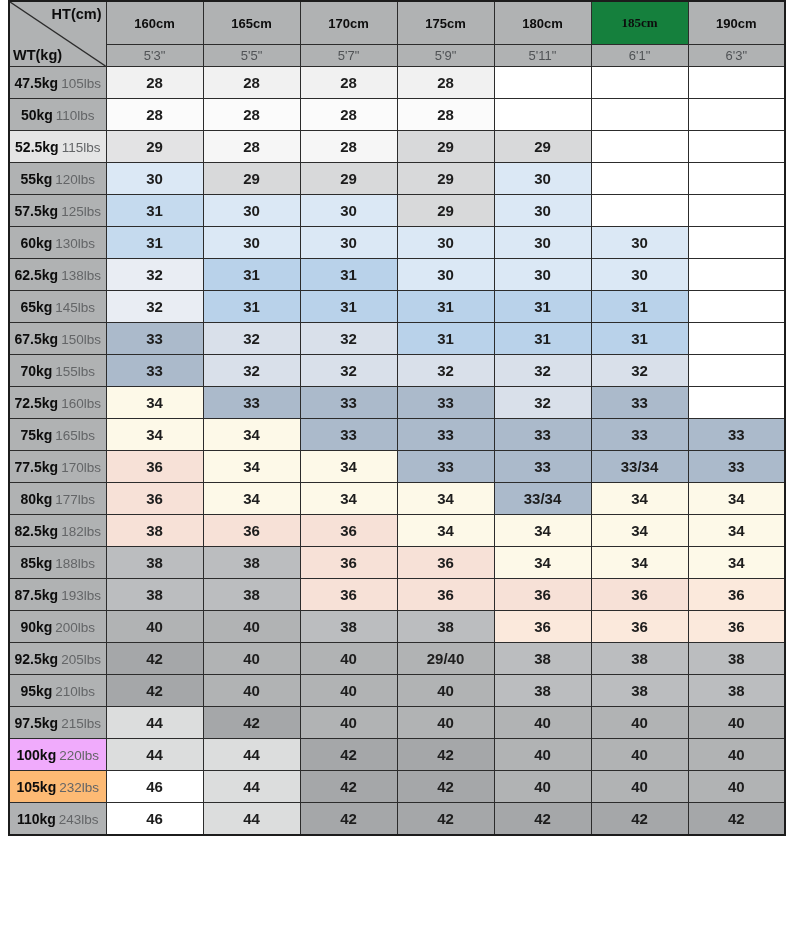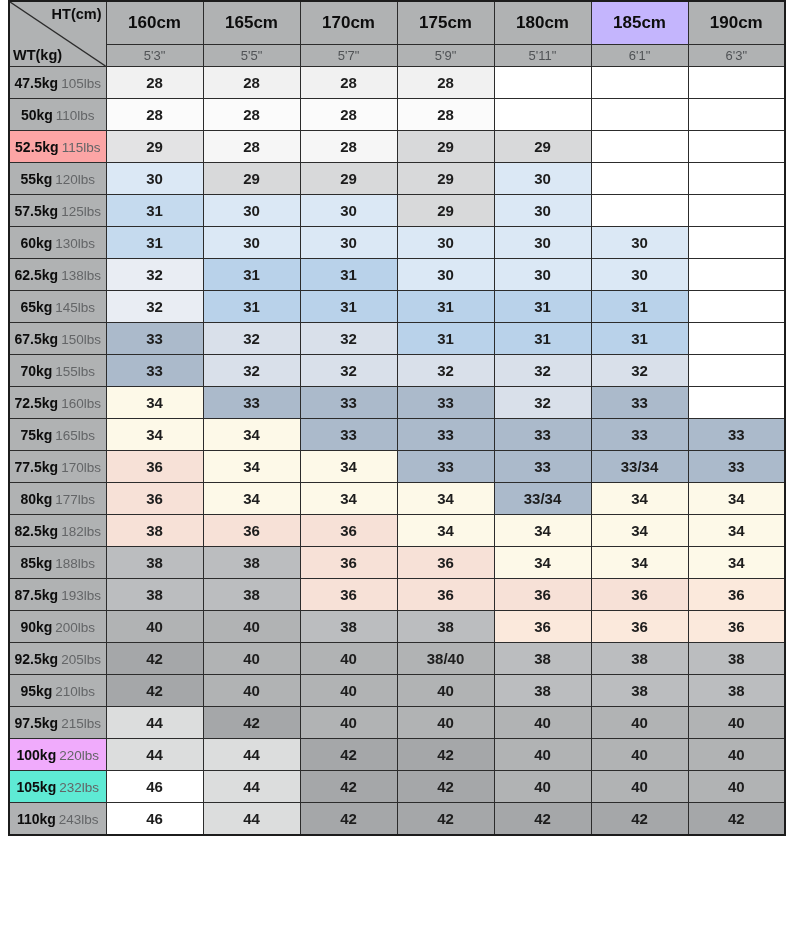--- a/index.html
+++ b/index.html
@@ -1,21 +1,21 @@
 <!DOCTYPE html>
 <html><head>
 <meta charset="utf-8">
 <style>
   html,body{margin:0;padding:0;background:#ffffff;}
   body{width:790px;height:945px;font-family:"Liberation Sans",sans-serif;overflow:hidden;}
   .page-title{text-align:center;font-size:31px;font-weight:bold;color:#000;margin:6px 0 5px 0;letter-spacing:0px;}
   .disclaimer{color:#c5453e;font-size:15.5px;line-height:21.5px;margin:0 6px 9px 10px;}
   table.size-table{border-collapse:collapse;margin-left:8px;table-layout:fixed;width:778px;border:2px solid #1c1c1c;}
   table.size-table td{border:1px solid #2c2c2c;text-align:center;vertical-align:middle;padding:0;overflow:hidden;white-space:nowrap;}
-  td.hcell{height:42px;font-size:17px;font-weight:bold;color:#0d0d0d;}
+  td.hcell{height:42px;font-size:13px;font-weight:bold;color:#0d0d0d;}
   td.fcell{height:21px;font-size:13px;font-weight:normal;color:#505356;}
   td.wcell{height:31px;font-size:14px;color:#0d0d0d;}
   td.wcell .kg{font-weight:bold;}
   td.wcell .lbs{font-weight:normal;color:#636567;font-size:13.5px;margin-left:3px;}
   td.dcell{height:31px;font-size:15px;font-weight:bold;color:#1d1d1d;}
   td.corner-cell{position:relative;padding:0;}
   .corner-top{position:absolute;top:4px;right:4px;font-size:14.5px;font-weight:bold;color:#0d0d0d;}
   .corner-bottom{position:absolute;bottom:3px;left:3px;font-size:14.5px;font-weight:bold;color:#0d0d0d;}
   svg.diag{position:absolute;left:0;top:0;width:100%;height:100%;}
 </style>
@@ -31,21 +31,21 @@
               <line x1="0" y1="0" x2="97" y2="65" stroke="#2c2c2c" stroke-width="1.4"></line>
             </svg>
             <span class="corner-top">HT(cm)</span>
             <span class="corner-bottom">WT(kg)</span>
           </td>
           <td class="hcell" style="background: rgb(176, 178, 179);">160cm</td>
           <td class="hcell" style="background: rgb(176, 178, 179);">165cm</td>
           <td class="hcell" style="background: rgb(176, 178, 179);">170cm</td>
           <td class="hcell" style="background: rgb(176, 178, 179);">175cm</td>
           <td class="hcell" style="background: rgb(176, 178, 179);">180cm</td>
-          <td class="hcell" style="background: #c4b5fd;">185cm</td>
+          <td class="hcell" style="background: #15803d; font-family: Liberation Serif, serif;">185cm</td>
           <td class="hcell" style="background: rgb(176, 178, 179);">190cm</td>
         </tr>
         <tr>
           <td class="fcell" style="background: rgb(176, 178, 179);">5'3"</td>
           <td class="fcell" style="background: rgb(176, 178, 179);">5'5"</td>
           <td class="fcell" style="background: rgb(176, 178, 179);">5'7"</td>
           <td class="fcell" style="background: rgb(176, 178, 179);">5'9"</td>
           <td class="fcell" style="background: rgb(176, 178, 179);">5'11"</td>
           <td class="fcell" style="background: rgb(176, 178, 179);">6'1"</td>
           <td class="fcell" style="background: rgb(176, 178, 179);">6'3"</td>
@@ -64,21 +64,21 @@
           <td class="wcell" style="background: rgb(176, 178, 179);"><span class="kg">50kg</span><span class="lbs">110lbs</span></td>
           <td class="dcell" style="background: rgb(251, 251, 251);">28</td>
           <td class="dcell" style="background: rgb(251, 251, 251);">28</td>
           <td class="dcell" style="background: rgb(251, 251, 251);">28</td>
           <td class="dcell" style="background: rgb(251, 251, 251);">28</td>
           <td class="dcell" style="background: rgb(255, 255, 255);"></td>
           <td class="dcell" style="background: rgb(255, 255, 255);"></td>
           <td class="dcell" style="background: rgb(255, 255, 255);"></td>
         </tr>
         <tr>
-          <td class="wcell" style="background: #fca5a5;"><span class="kg">52.5kg</span><span class="lbs">115lbs</span></td>
+          <td class="wcell" style="background: #e5e5e5;"><span class="kg">52.5kg</span><span class="lbs">115lbs</span></td>
           <td class="dcell" style="background: rgb(227, 227, 228);">29</td>
           <td class="dcell" style="background: rgb(246, 246, 246);">28</td>
           <td class="dcell" style="background: rgb(246, 246, 246);">28</td>
           <td class="dcell" style="background: rgb(216, 217, 218);">29</td>
           <td class="dcell" style="background: rgb(216, 217, 218);">29</td>
           <td class="dcell" style="background: rgb(255, 255, 255);"></td>
           <td class="dcell" style="background: rgb(255, 255, 255);"></td>
         </tr>
         <tr>
           <td class="wcell" style="background: rgb(176, 178, 179);"><span class="kg">55kg</span><span class="lbs">120lbs</span></td>
@@ -228,21 +228,21 @@
           <td class="dcell" style="background: rgb(187, 189, 191);">38</td>
           <td class="dcell" style="background: rgb(251, 233, 220);">36</td>
           <td class="dcell" style="background: rgb(251, 233, 220);">36</td>
           <td class="dcell" style="background: rgb(251, 233, 220);">36</td>
         </tr>
         <tr>
           <td class="wcell" style="background: rgb(176, 178, 179);"><span class="kg">92.5kg</span><span class="lbs">205lbs</span></td>
           <td class="dcell" style="background: rgb(165, 167, 169);">42</td>
           <td class="dcell" style="background: rgb(177, 179, 180);">40</td>
           <td class="dcell" style="background: rgb(177, 179, 180);">40</td>
-          <td class="dcell" style="background: rgb(177, 179, 180);">38/40</td>
+          <td class="dcell" style="background: rgb(177, 179, 180);">29/40</td>
           <td class="dcell" style="background: rgb(187, 189, 191);">38</td>
           <td class="dcell" style="background: rgb(187, 189, 191);">38</td>
           <td class="dcell" style="background: rgb(187, 189, 191);">38</td>
         </tr>
         <tr>
           <td class="wcell" style="background: rgb(176, 178, 179);"><span class="kg">95kg</span><span class="lbs">210lbs</span></td>
           <td class="dcell" style="background: rgb(165, 167, 169);">42</td>
           <td class="dcell" style="background: rgb(177, 179, 180);">40</td>
           <td class="dcell" style="background: rgb(177, 179, 180);">40</td>
           <td class="dcell" style="background: rgb(177, 179, 180);">40</td>
@@ -264,21 +264,21 @@
           <td class="wcell" style="background: #f0abfc;"><span class="kg">100kg</span><span class="lbs">220lbs</span></td>
           <td class="dcell" style="background: rgb(220, 221, 221);">44</td>
           <td class="dcell" style="background: rgb(220, 221, 221);">44</td>
           <td class="dcell" style="background: rgb(165, 167, 169);">42</td>
           <td class="dcell" style="background: rgb(165, 167, 169);">42</td>
           <td class="dcell" style="background: rgb(177, 179, 180);">40</td>
           <td class="dcell" style="background: rgb(177, 179, 180);">40</td>
           <td class="dcell" style="background: rgb(177, 179, 180);">40</td>
         </tr>
         <tr>
-          <td class="wcell" style="background: #5eead4;"><span class="kg">105kg</span><span class="lbs">232lbs</span></td>
+          <td class="wcell" style="background: #fdba74;"><span class="kg">105kg</span><span class="lbs">232lbs</span></td>
           <td class="dcell" style="background: rgb(255, 255, 255);">46</td>
           <td class="dcell" style="background: rgb(220, 221, 221);">44</td>
           <td class="dcell" style="background: rgb(165, 167, 169);">42</td>
           <td class="dcell" style="background: rgb(165, 167, 169);">42</td>
           <td class="dcell" style="background: rgb(177, 179, 180);">40</td>
           <td class="dcell" style="background: rgb(177, 179, 180);">40</td>
           <td class="dcell" style="background: rgb(177, 179, 180);">40</td>
         </tr>
         <tr>
           <td class="wcell" style="background: rgb(176, 178, 179);"><span class="kg">110kg</span><span class="lbs">243lbs</span></td>

